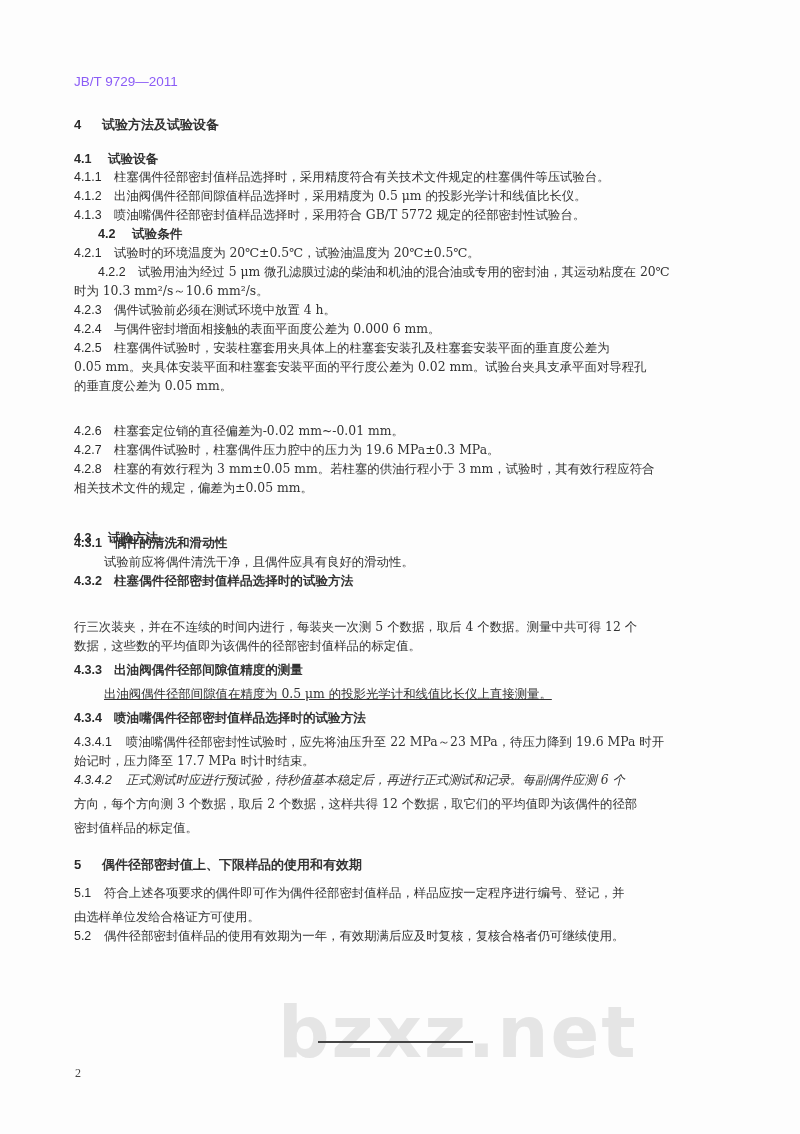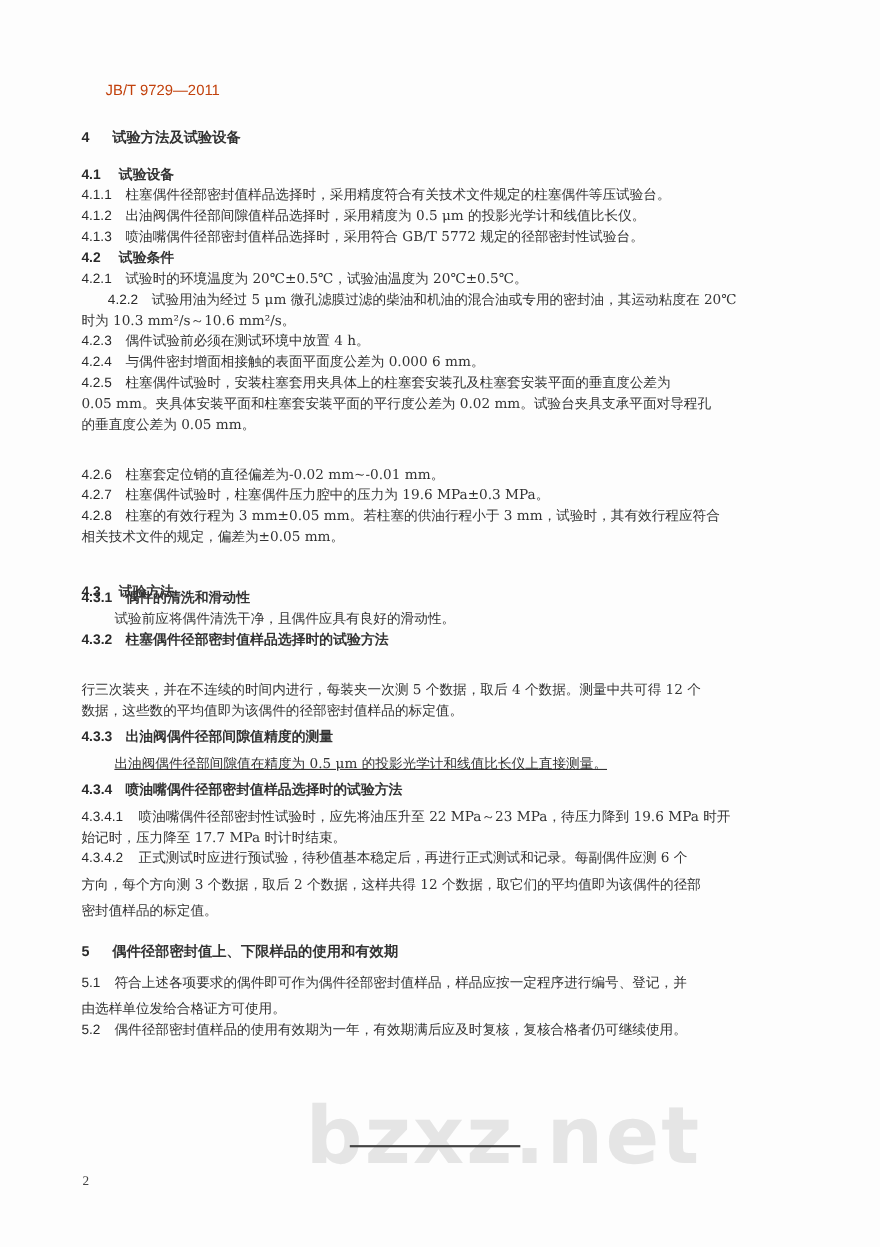--- a/index.html
+++ b/index.html
@@ -3,21 +3,21 @@
   <meta charset="utf-8">
   <style>
     html, body { margin: 0; padding: 0; }
     body {
       width: 800px; height: 1134px; background: #fdfdfd; position: relative; overflow: hidden;
       font-family: "DejaVu Serif", "Liberation Serif", serif; color: #2a2a2a;
     }
     .page { position: absolute; left: 0; top: 0; width: 800px; height: 1134px; }
     .std-code {
       position: absolute; left: 74px; top: 74px; font-family: "Liberation Sans", sans-serif;
-      font-size: 13.5px; color: #c2410c; letter-spacing: 0; margin-left: 22px;
+      font-size: 13.5px; color: #8b5cf6; letter-spacing: 0;
     }
     .ln { position: absolute; left: 74px; font-size: 12.4px; line-height: 16px; white-space: nowrap; color: #333; }
     .num { font-family: "Liberation Sans", sans-serif; color: #2a2a2a; display: inline-block; }
     .head1 { font-size: 13px; font-weight: bold; font-family: "DejaVu Sans", sans-serif; }
     .head2 { font-weight: bold; font-family: "DejaVu Sans", sans-serif; font-size: 12.6px; }
     .indent { left: 104px; }
     .footer-rule { position: absolute; left: 318px; top: 1041px; width: 155px; height: 2px; background: #444; }
     .page-number { position: absolute; left: 75px; top: 1066px; font-size: 12px; color: #444; font-family: "Liberation Serif", serif; }
     .watermark {
       position: absolute; left: 278px; top: 990px; font-family: "DejaVu Sans", sans-serif; font-weight: bold;
@@ -41,21 +41,21 @@
     <span class="num" style="width:40px;">4.1.1</span><span>柱塞偶件径部密封值样品选择时，采用精度符合有关技术文件规定的柱塞偶件等压试验台。</span>
   </div>
   <div class="ln" style="top:188px;">
     <span class="num" style="width:40px;">4.1.2</span><span>出油阀偶件径部间隙值样品选择时，采用精度为 0.5 μm 的投影光学计和线值比长仪。</span>
   </div>
   <div class="ln" style="top:207px;">
     <span class="num" style="width:40px;">4.1.3</span><span>喷油嘴偶件径部密封值样品选择时，采用符合 GB/T 5772 规定的径部密封性试验台。</span>
   </div>
 
   <div class="ln head2" style="top:226px;">
-    <span class="num" style="width:34px;">4.2</span><span>试验条件</span>
+    <span class="num" style="width:34px;margin-left:24px;">4.2</span><span>试验条件</span>
   </div>
   <div class="ln" style="top:245px;">
     <span class="num" style="width:40px;">4.2.1</span><span>试验时的环境温度为 20℃±0.5℃，试验油温度为 20℃±0.5℃。</span>
   </div>
   <div class="ln" style="top:264px;margin-left:24px;">
     <span class="num" style="width:40px;">4.2.2</span><span>试验用油为经过 5 μm 微孔滤膜过滤的柴油和机油的混合油或专用的密封油，其运动粘度在 20℃</span>
   </div>
   <div class="ln" style="top:283px;">
     <span>时为 10.3 mm²/s～10.6 mm²/s。</span>
   </div>
@@ -113,21 +113,21 @@
   </div>
   <div class="ln head2" style="top:710px;">
     <span class="num" style="width:40px;">4.3.4</span><span>喷油嘴偶件径部密封值样品选择时的试验方法</span>
   </div>
   <div class="ln" style="top:734px;">
     <span class="num" style="width:52px;">4.3.4.1</span><span>喷油嘴偶件径部密封性试验时，应先将油压升至 22 MPa～23 MPa，待压力降到 19.6 MPa 时开</span>
   </div>
   <div class="ln" style="top:753px;">
     <span>始记时，压力降至 17.7 MPa 时计时结束。</span>
   </div>
-  <div class="ln" style="top:772px;">
+  <div class="ln" style="top:772px;font-style:italic;">
     <span class="num" style="width:52px;">4.3.4.2</span><span>正式测试时应进行预试验，待秒值基本稳定后，再进行正式测试和记录。每副偶件应测 6 个</span>
   </div>
   <div class="ln" style="top:796px;">
     <span>方向，每个方向测 3 个数据，取后 2 个数据，这样共得 12 个数据，取它们的平均值即为该偶件的径部</span>
   </div>
   <div class="ln" style="top:820px;">
     <span>密封值样品的标定值。</span>
   </div>
 
   <div class="ln head1" style="top:857px;">

